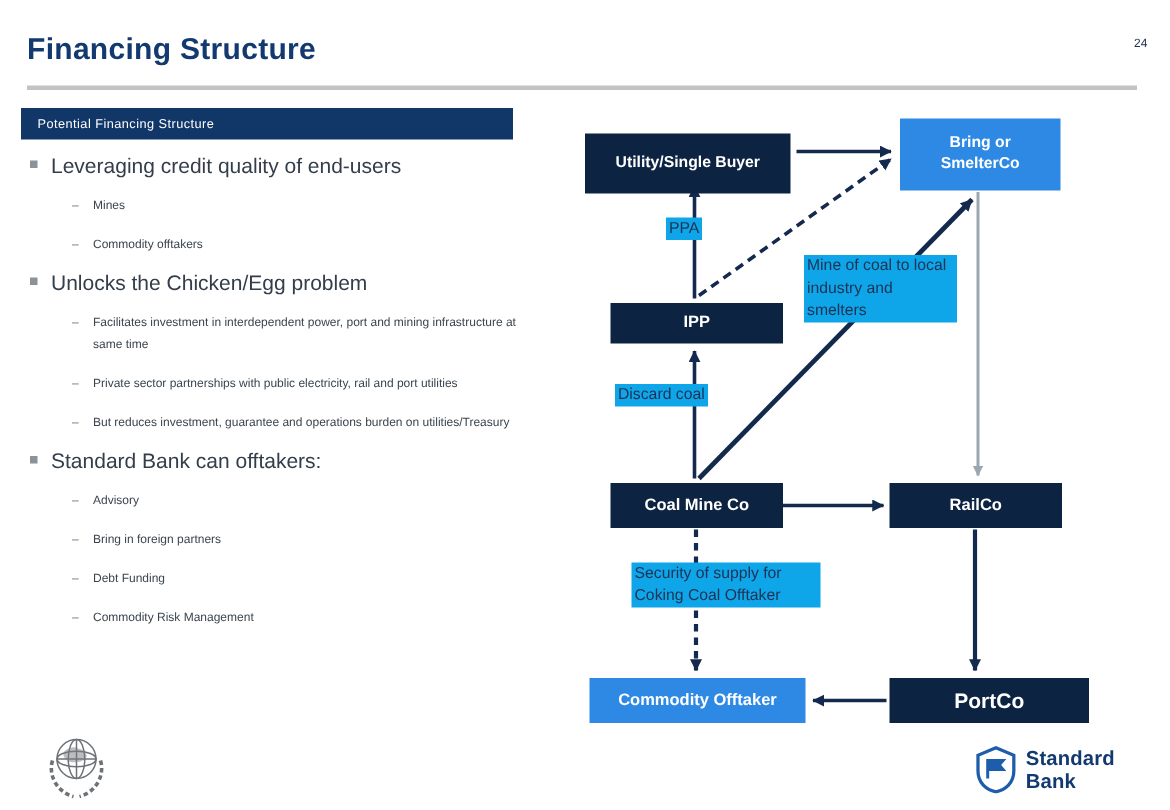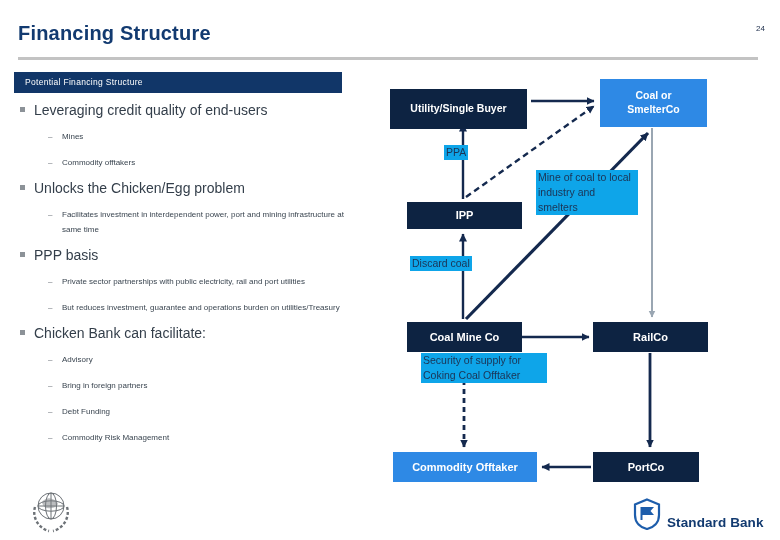--- a/index.html
+++ b/index.html
@@ -37,24 +37,24 @@
   .node{position:absolute;display:flex;align-items:center;justify-content:center;text-align:center;
     color:#fff;font-weight:bold;font-size:10.5px;line-height:1.3}
   .node.dark{background:var(--navy_box)}
   .node.blue{background:var(--blue_box)}
   .n-utility{left:390px;top:89px;width:137px;height:40px}
   .n-mine{left:600px;top:79px;width:107px;height:48px}
   .n-ipp{left:407px;top:202px;width:115px;height:27px;font-size:11px}
   .n-coal{left:407px;top:322px;width:115px;height:30px;font-size:11px}
   .n-rail{left:593px;top:322px;width:115px;height:30px;font-size:11px}
   .n-commodity{left:393px;top:452px;width:144px;height:30px;font-size:11px}
-  .n-port{left:593px;top:452px;width:106px;height:30px;font-size:11px}
+  .n-port{left:593px;top:452px;width:133px;height:30px;font-size:14px}
 
   .un-emblem{position:absolute;left:26px;top:486px}
-  .sb-logo{position:absolute;left:633px;top:496px;display:flex;align-items:flex-end;gap:6px;height:34px}
+  .sb-logo{position:absolute;left:650px;top:496px;display:flex;align-items:center;gap:6px;height:34px}
   .sb-text{font-size:13.5px;font-weight:bold;color:var(--title_navy);letter-spacing:.1px}
 </style>
 </head>
 <body>
 
 <div class="slide">
 
   <div class="page-num">24</div>
   <h1 class="title">Financing Structure</h1>
   <div class="title-rule"></div>
@@ -62,24 +62,23 @@
   <div class="section-bar">
     <span>Potential Financing Structure</span>
   </div>
 
   <div class="bullets">
     <div class="li l1"><span class="sq"></span><span class="t">Leveraging credit quality of end-users</span></div>
     <div class="li l2"><span class="t">Mines</span></div>
     <div class="li l2"><span class="t">Commodity offtakers</span></div>
     <div class="li l1"><span class="sq"></span><span class="t">Unlocks the Chicken/Egg problem</span></div>
     <div class="li l2 narrow"><span class="t">Facilitates investment in interdependent power, port and mining infrastructure at same time</span></div>
-    <div class="li l1"><span class="sq"></span><span class="t">PPP basis</span></div>
     <div class="li l2"><span class="t">Private sector partnerships with public electricity, rail and port utilities</span></div>
     <div class="li l2 narrow"><span class="t">But reduces investment, guarantee and operations burden on utilities/Treasury</span></div>
-    <div class="li l1"><span class="sq"></span><span class="t">Chicken Bank can facilitate:</span></div>
+    <div class="li l1"><span class="sq"></span><span class="t">Standard Bank can offtakers:</span></div>
     <div class="li l2"><span class="t">Advisory</span></div>
     <div class="li l2"><span class="t">Bring in foreign partners</span></div>
     <div class="li l2"><span class="t">Debt Funding</span></div>
     <div class="li l2"><span class="t">Commodity Risk Management</span></div>
   </div>
 
   <svg class="arrows" viewBox="0 0 780 540">
     <defs>
       <marker id="mN" markerUnits="userSpaceOnUse" markerWidth="10" markerHeight="10" refX="7.5" refY="4" orient="auto">
         <path d="M0,0 L8,4 L0,8 Z" fill="#14294e"></path>
@@ -96,28 +95,28 @@
     <line class="lg" x1="652" y1="128" x2="652" y2="317" marker-end="url(#mG)"></line>
     <line class="ln" x1="522" y1="337" x2="589" y2="337" marker-end="url(#mN)"></line>
     <line class="ln" x1="464" y1="353" x2="464" y2="447" stroke-dasharray="5 4" style="stroke-width:2.8" marker-end="url(#mN)"></line>
     <line class="ln" x1="650" y1="353" x2="650" y2="447" style="stroke-width:2.8" marker-end="url(#mN)"></line>
     <line class="ln" x1="591" y1="467" x2="542" y2="467" marker-end="url(#mN)"></line>
   </svg>
 
   <div class="dlabel" style="left:444px;top:145px">PPA</div>
   <div class="dlabel" style="left:536px;top:170px;width:102px">Mine of coal to local industry and smelters</div>
   <div class="dlabel" style="left:410px;top:256px;white-space:nowrap">Discard coal</div>
-  <div class="dlabel" style="left:421px;top:353px;width:126px">Security of supply for Coking Coal Offtaker</div>
+  <div class="dlabel" style="left:421px;top:375px;width:126px">Security of supply for Coking Coal Offtaker</div>
 
   <div class="node dark n-utility">
     <span>Utility/Single Buyer</span>
   </div>
   <div class="node blue n-mine">
     <span>
-      <span>Coal or</span><br>
+      <span>Bring or</span><br>
       <span>SmelterCo</span>
     </span>
   </div>
   <div class="node dark n-ipp">
     <span>IPP</span>
   </div>
   <div class="node dark n-coal">
     <span>Coal Mine Co</span>
   </div>
   <div class="node dark n-rail">

